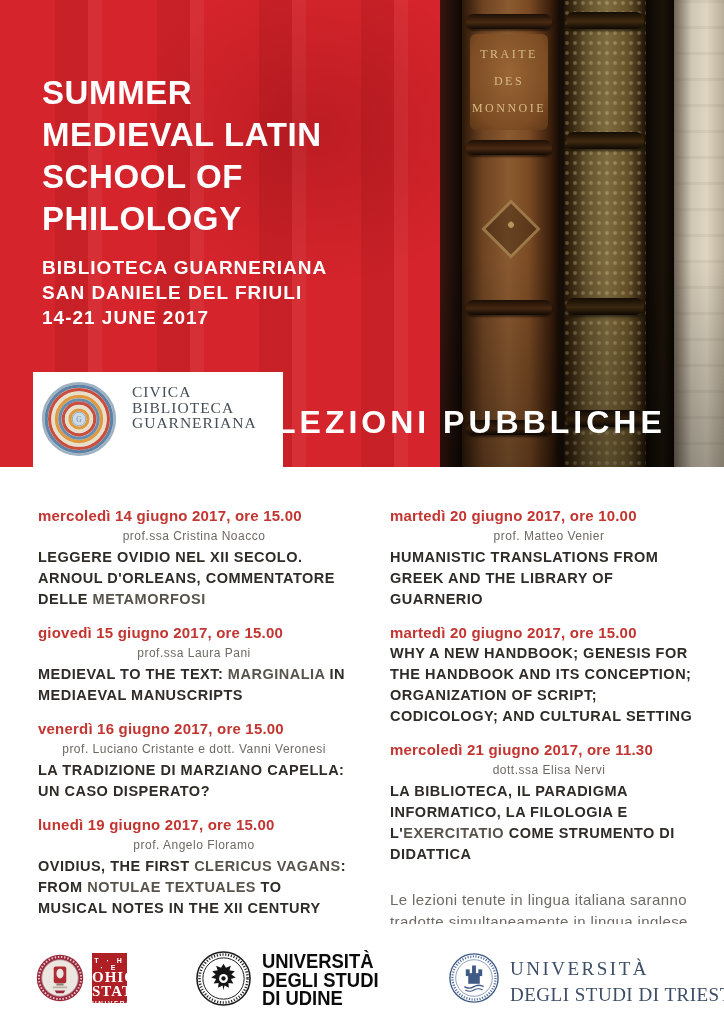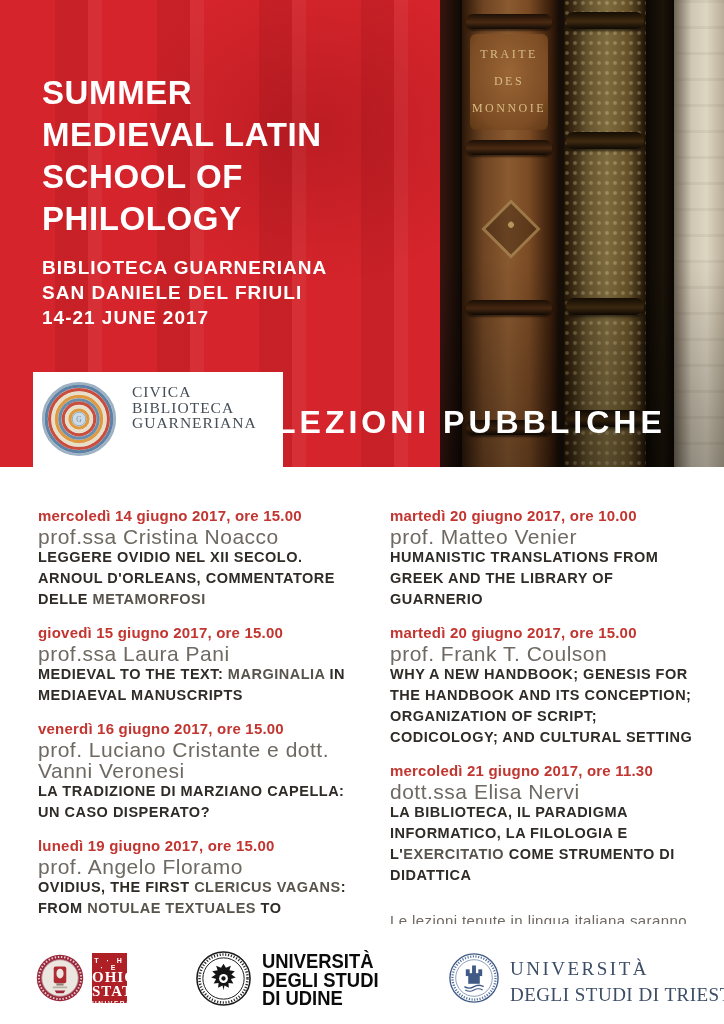--- a/index.html
+++ b/index.html
@@ -60,21 +60,21 @@
   .banner{position:absolute;left:276px;top:404px;color:#fff;font-size:32px;font-weight:700;
     letter-spacing:4px;z-index:5;white-space:nowrap;}
 
   
   .content{position:absolute;left:0;top:467px;width:724px;height:457px;background:#fff;}
   .col{position:absolute;top:38px;}
   #col-left{left:38px;width:312px;}
   #col-right{left:390px;width:318px;}
   .event{margin-bottom:12px;}
   .ev-date{color:#c23530;font-weight:700;font-size:15px;line-height:21px;letter-spacing:.2px;}
-  .ev-speaker{color:#6e6962;font-size:21px;line-height:21px;letter-spacing:.5px;}
+  .ev-speaker{color:#6e6962;font-size:12px;line-height:21px;letter-spacing:.5px;text-align:center;}
   .ev-title{color:#2f2b27;font-weight:700;font-size:14.5px;line-height:21px;letter-spacing:.5px;}
   .ev-title .reg{font-weight:700;color:#58534b;}
   .note{margin-top:24px;color:#6e6962;font-size:15px;line-height:22px;letter-spacing:.4px;}
 
   
   .footer{position:absolute;left:0;top:924px;width:724px;height:100px;background:#fff;}
   .seal{position:absolute;}
   .osu-seal{left:35px;top:29px;}
   .osu-square{position:absolute;left:92px;top:29px;width:35px;height:50px;background:#ae2025;
     color:#fff;text-align:center;box-sizing:border-box;padding-top:4px;}
@@ -185,21 +185,20 @@
         </div>
       </div>
     <div class="col" id="col-right">
         <div class="event">
           <div class="ev-date">martedì 20 giugno 2017, ore 10.00</div>
           <div class="ev-speaker">prof. Matteo Venier</div>
           <div class="ev-title"><span>HUMANISTIC TRANSLATIONS FROM GREEK AND THE LIBRARY OF GUARNERIO</span></div>
         </div>
         <div class="event">
           <div class="ev-date">martedì 20 giugno 2017, ore 15.00</div>
-          <div class="ev-speaker">prof. Frank T. Coulson</div>
           <div class="ev-title"><span>WHY A NEW HANDBOOK; GENESIS FOR THE HANDBOOK AND ITS CONCEPTION; ORGANIZATION OF SCRIPT; CODICOLOGY; AND CULTURAL SETTING</span></div>
         </div>
         <div class="event">
           <div class="ev-date">mercoledì 21 giugno 2017, ore 11.30</div>
           <div class="ev-speaker">dott.ssa Elisa Nervi</div>
           <div class="ev-title"><span>LA BIBLIOTECA, IL PARADIGMA INFORMATICO, LA FILOLOGIA E L'</span><span class="reg">EXERCITATIO</span><span> COME STRUMENTO DI DIDATTICA</span></div>
         </div>
         <div class="note">
           <div>Le lezioni tenute in lingua italiana saranno</div>
           <div>tradotte simultaneamente in lingua inglese.</div>

